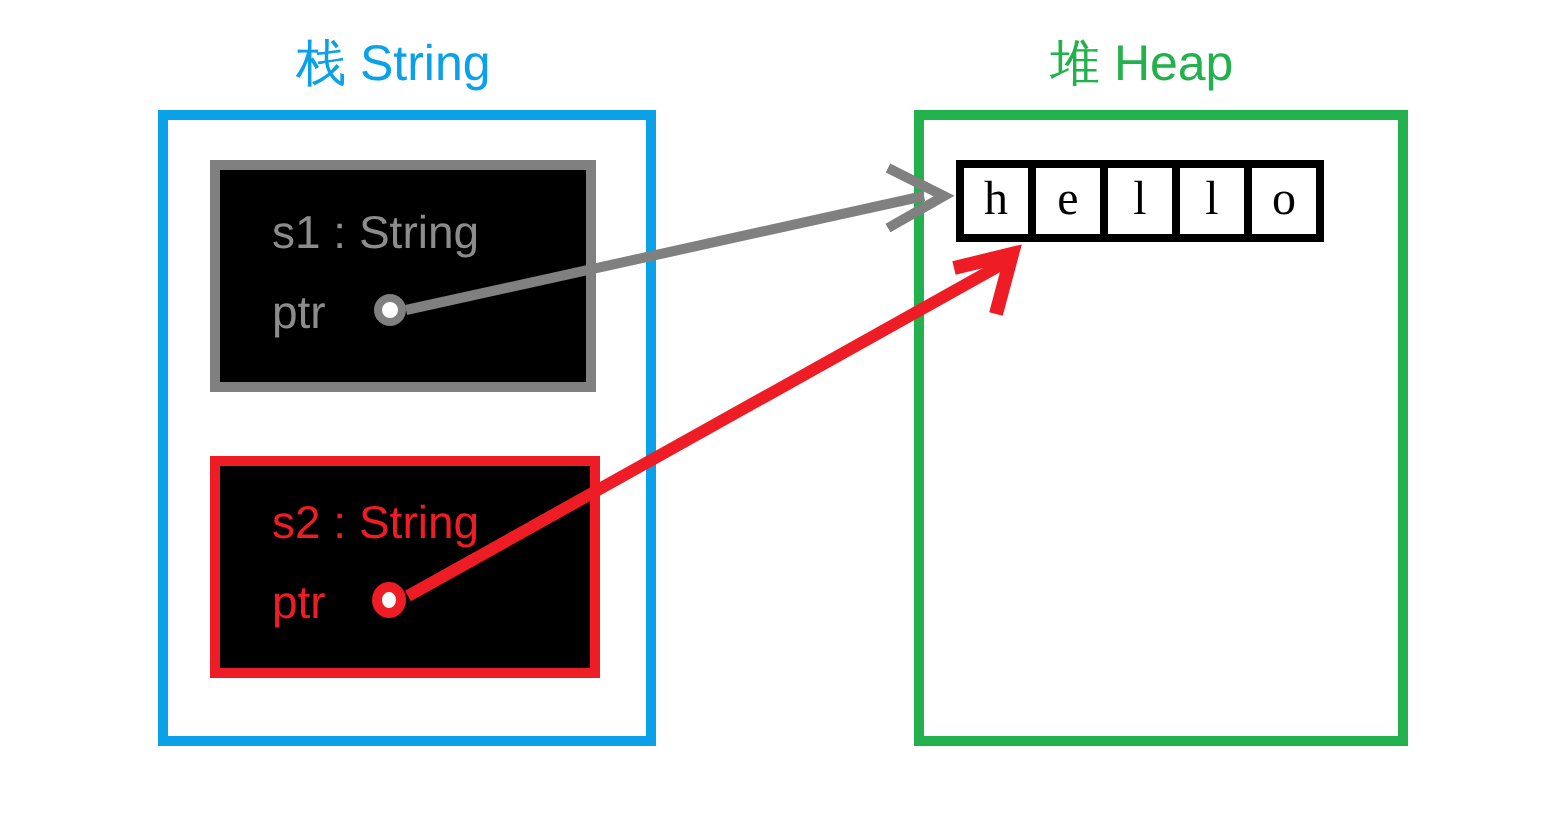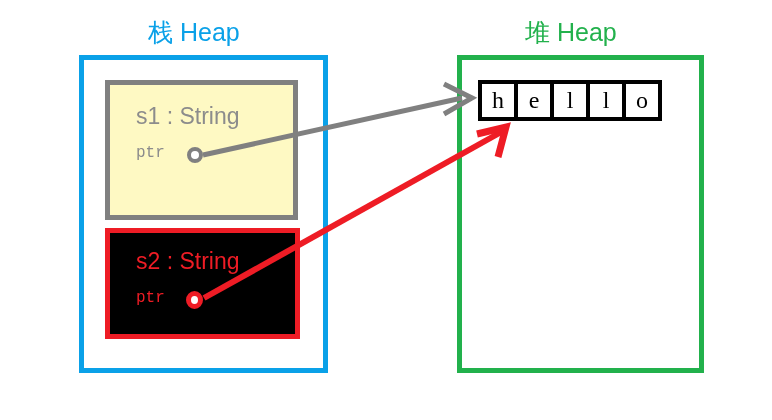--- a/index.html
+++ b/index.html
@@ -58,23 +58,23 @@
   }
   
   .var-box {
     position: absolute;
     box-sizing: border-box;
   }
   #s1-box {
     left: 105px;
     top: 80px;
     width: 193px;
-    height: 140px;
+    height: 116px;
     border: 5px solid #808080;
-    background: #fef9c3;
+    background: #000000;
   }
   #s2-box {
     left: 105px;
     top: 228px;
     width: 195px;
     height: 111px;
     border: 5px solid #ee1c25;
     background: #000000;
   }
   .var-title {
@@ -82,24 +82,23 @@
     left: 26px;
     top: 20px;
     font-size: 23px;
     line-height: 1;
     white-space: nowrap;
   }
   .var-ptr-label {
     position: absolute;
     left: 26px;
     top: 60px;
-    font-size: 16px;
+    font-size: 23px;
     line-height: 1;
     white-space: nowrap;
-    font-family: Liberation Mono, monospace;
   }
   #s1-box .var-title, #s1-box .var-ptr-label { color: #8c8c8c; }
   #s2-box .var-title, #s2-box .var-ptr-label { color: #ee1c25; }
   #s2-box .var-title { top: 17px; }
   #s2-box .var-ptr-label { top: 57px; }
 
   
   .ptr-dot {
     position: absolute;
     box-sizing: border-box;
@@ -148,21 +147,21 @@
     width: 772px;
     height: 420px;
     pointer-events: none;
   }
 </style>
 </head>
 <body>
 
 <div id="canvas">
 
-  <div class="region-title" id="stack-title">栈 Heap</div>
+  <div class="region-title" id="stack-title">栈 String</div>
   <div class="region-title" id="heap-title">堆 Heap</div>
 
   <div class="region-box" id="stack-box"></div>
 
   <div class="var-box" id="s1-box">
     <div class="var-title">s1 : String</div>
     <div class="var-ptr-label">ptr</div>
   </div>
   <div class="ptr-dot" id="s1-ptr-dot"></div>
 

